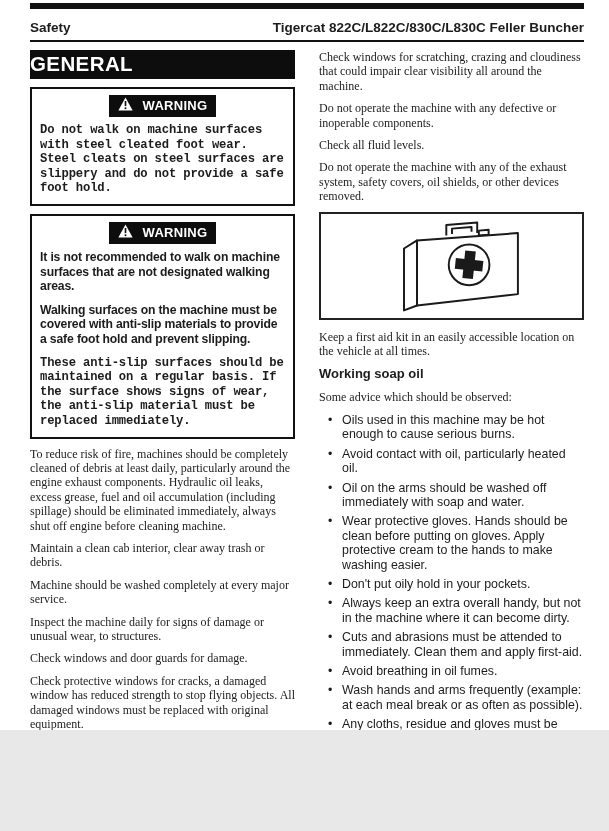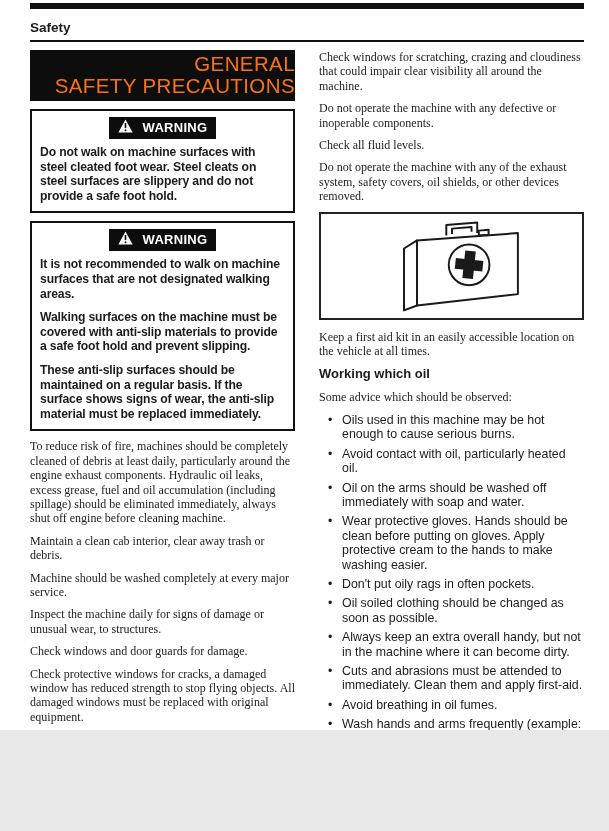--- a/index.html
+++ b/index.html
@@ -14,31 +14,31 @@
     padding:3px 25px 0 30px;
   }
   .top-bar{height:6px;background:#111;margin-bottom:11px;}
   .header{display:flex;justify-content:space-between;align-items:baseline;
     font-weight:bold;font-size:13.5px;line-height:15px;}
   .header-rule{height:2px;background:#111;margin-top:5px;margin-bottom:8px;}
   .columns{display:flex;gap:24px;}
   .col{width:265px;box-sizing:border-box;}
 
   
-  .banner{background:#0d0d0d;color:#f97316;text-align:right;
-    font-weight:normal;font-size:20.5px;line-height:22px;
+  .banner{background:#0d0d0d;color:#ffffff;text-align:left;
+    font-weight:bold;font-size:20.5px;line-height:22px;
     letter-spacing:.4px;padding:3px 0 4px;}
   .warn-box{border:2px solid #111;padding:5px 8px 7px;margin-top:8px;}
   .warn-band{background:#0d0d0d;color:#fff;width:max-content;
     margin:1px auto 6px;padding:2px 9px 3px;
     display:flex;align-items:center;gap:10px;
     font-weight:bold;font-size:13px;letter-spacing:.3px;}
   .warn-box p{margin:0 0 9px;font-weight:bold;font-size:12.2px;
     line-height:14.6px;letter-spacing:-.15px;}
-  .warn-box p:last-child{margin-bottom:1px;}
+  .warn-box p:last-child{margin-bottom:1px;font-family:Liberation Mono, monospace;}
 
   p.body{margin:0 0 8px;font-size:12px;line-height:14.4px;font-family:Liberation Serif, serif;}
   .col-left p.body:first-of-type{margin-top:8px;}
 
   
   .figure-box{border:2px solid #222;height:104px;margin:2px 0 10px;
     display:flex;align-items:center;justify-content:center;}
   h3.subhead{margin:4px 0 9px;font-size:13px;font-weight:bold;}
   ul.advice{list-style:none;margin:0 0 8px;padding:0;}
   ul.advice li{position:relative;padding-left:23px;margin:0 0 5px;
@@ -48,30 +48,30 @@
 </style>
 </head>
 <body>
 
 <div class="page">
 
   <div class="top-bar"></div>
 
   <div class="header">
     <span>Safety</span>
+    <span>Tigercat 822C/L822C/830C/L830C Feller Buncher</span>
   </div>
   <div class="header-rule"></div>
 
   <div class="columns">
 
     <div class="col col-left">
 
       <div class="banner">
         <div>GENERAL</div>
-        <div>SAFETY PRECAUTIONS</div>
       </div>
 
       <div class="warn-box">
         <div class="warn-band">
           <span>
             <svg width="15" height="14" viewBox="0 0 24 22" aria-hidden="true">
               <path d="M12 0.5 L23.4 21.3 H0.6 Z" fill="#ffffff"></path>
               <rect x="10.7" y="6.2" width="2.6" height="8.2" fill="#0d0d0d"></rect>
               <circle cx="12" cy="17.6" r="1.6" fill="#0d0d0d"></circle>
             </svg>
@@ -131,31 +131,30 @@
             <g transform="rotate(6 146 60)" stroke="#1a1a1a" stroke-width="13">
               <line x1="146" y1="43" x2="146" y2="77"></line>
               <line x1="129" y1="60" x2="163" y2="60"></line>
             </g>
           </svg>
         </span>
       </div>
 
       <p class="body">Keep a first aid kit in an easily accessible location on the vehicle at all times.</p>
 
-      <h3 class="subhead">Working which oil</h3>
+      <h3 class="subhead">Working soap oil</h3>
 
       <p class="body">Some advice which should be observed:</p>
 
       <ul class="advice">
         <li>Oils used in this machine may be hot enough to cause serious burns.</li>
         <li>Avoid contact with oil, particularly heated oil.</li>
         <li>Oil on the arms should be washed off immediately with soap and water.</li>
         <li>Wear protective gloves. Hands should be clean before putting on gloves. Apply protective cream to the hands to make washing easier.</li>
-        <li>Don't put oily rags in often pockets.</li>
-        <li>Oil soiled clothing should be changed as soon as possible.</li>
+        <li>Don't put oily hold in your pockets.</li>
         <li>Always keep an extra overall handy, but not in the machine where it can become dirty.</li>
         <li>Cuts and abrasions must be attended to immediately. Clean them and apply first-aid.</li>
         <li>Avoid breathing in oil fumes.</li>
         <li>Wash hands and arms frequently (example: at each meal break or as often as possible).</li>
         <li>Any cloths, residue and gloves must be safely discarded after use.</li>
       </ul>
 
     </div>
 
   </div>

